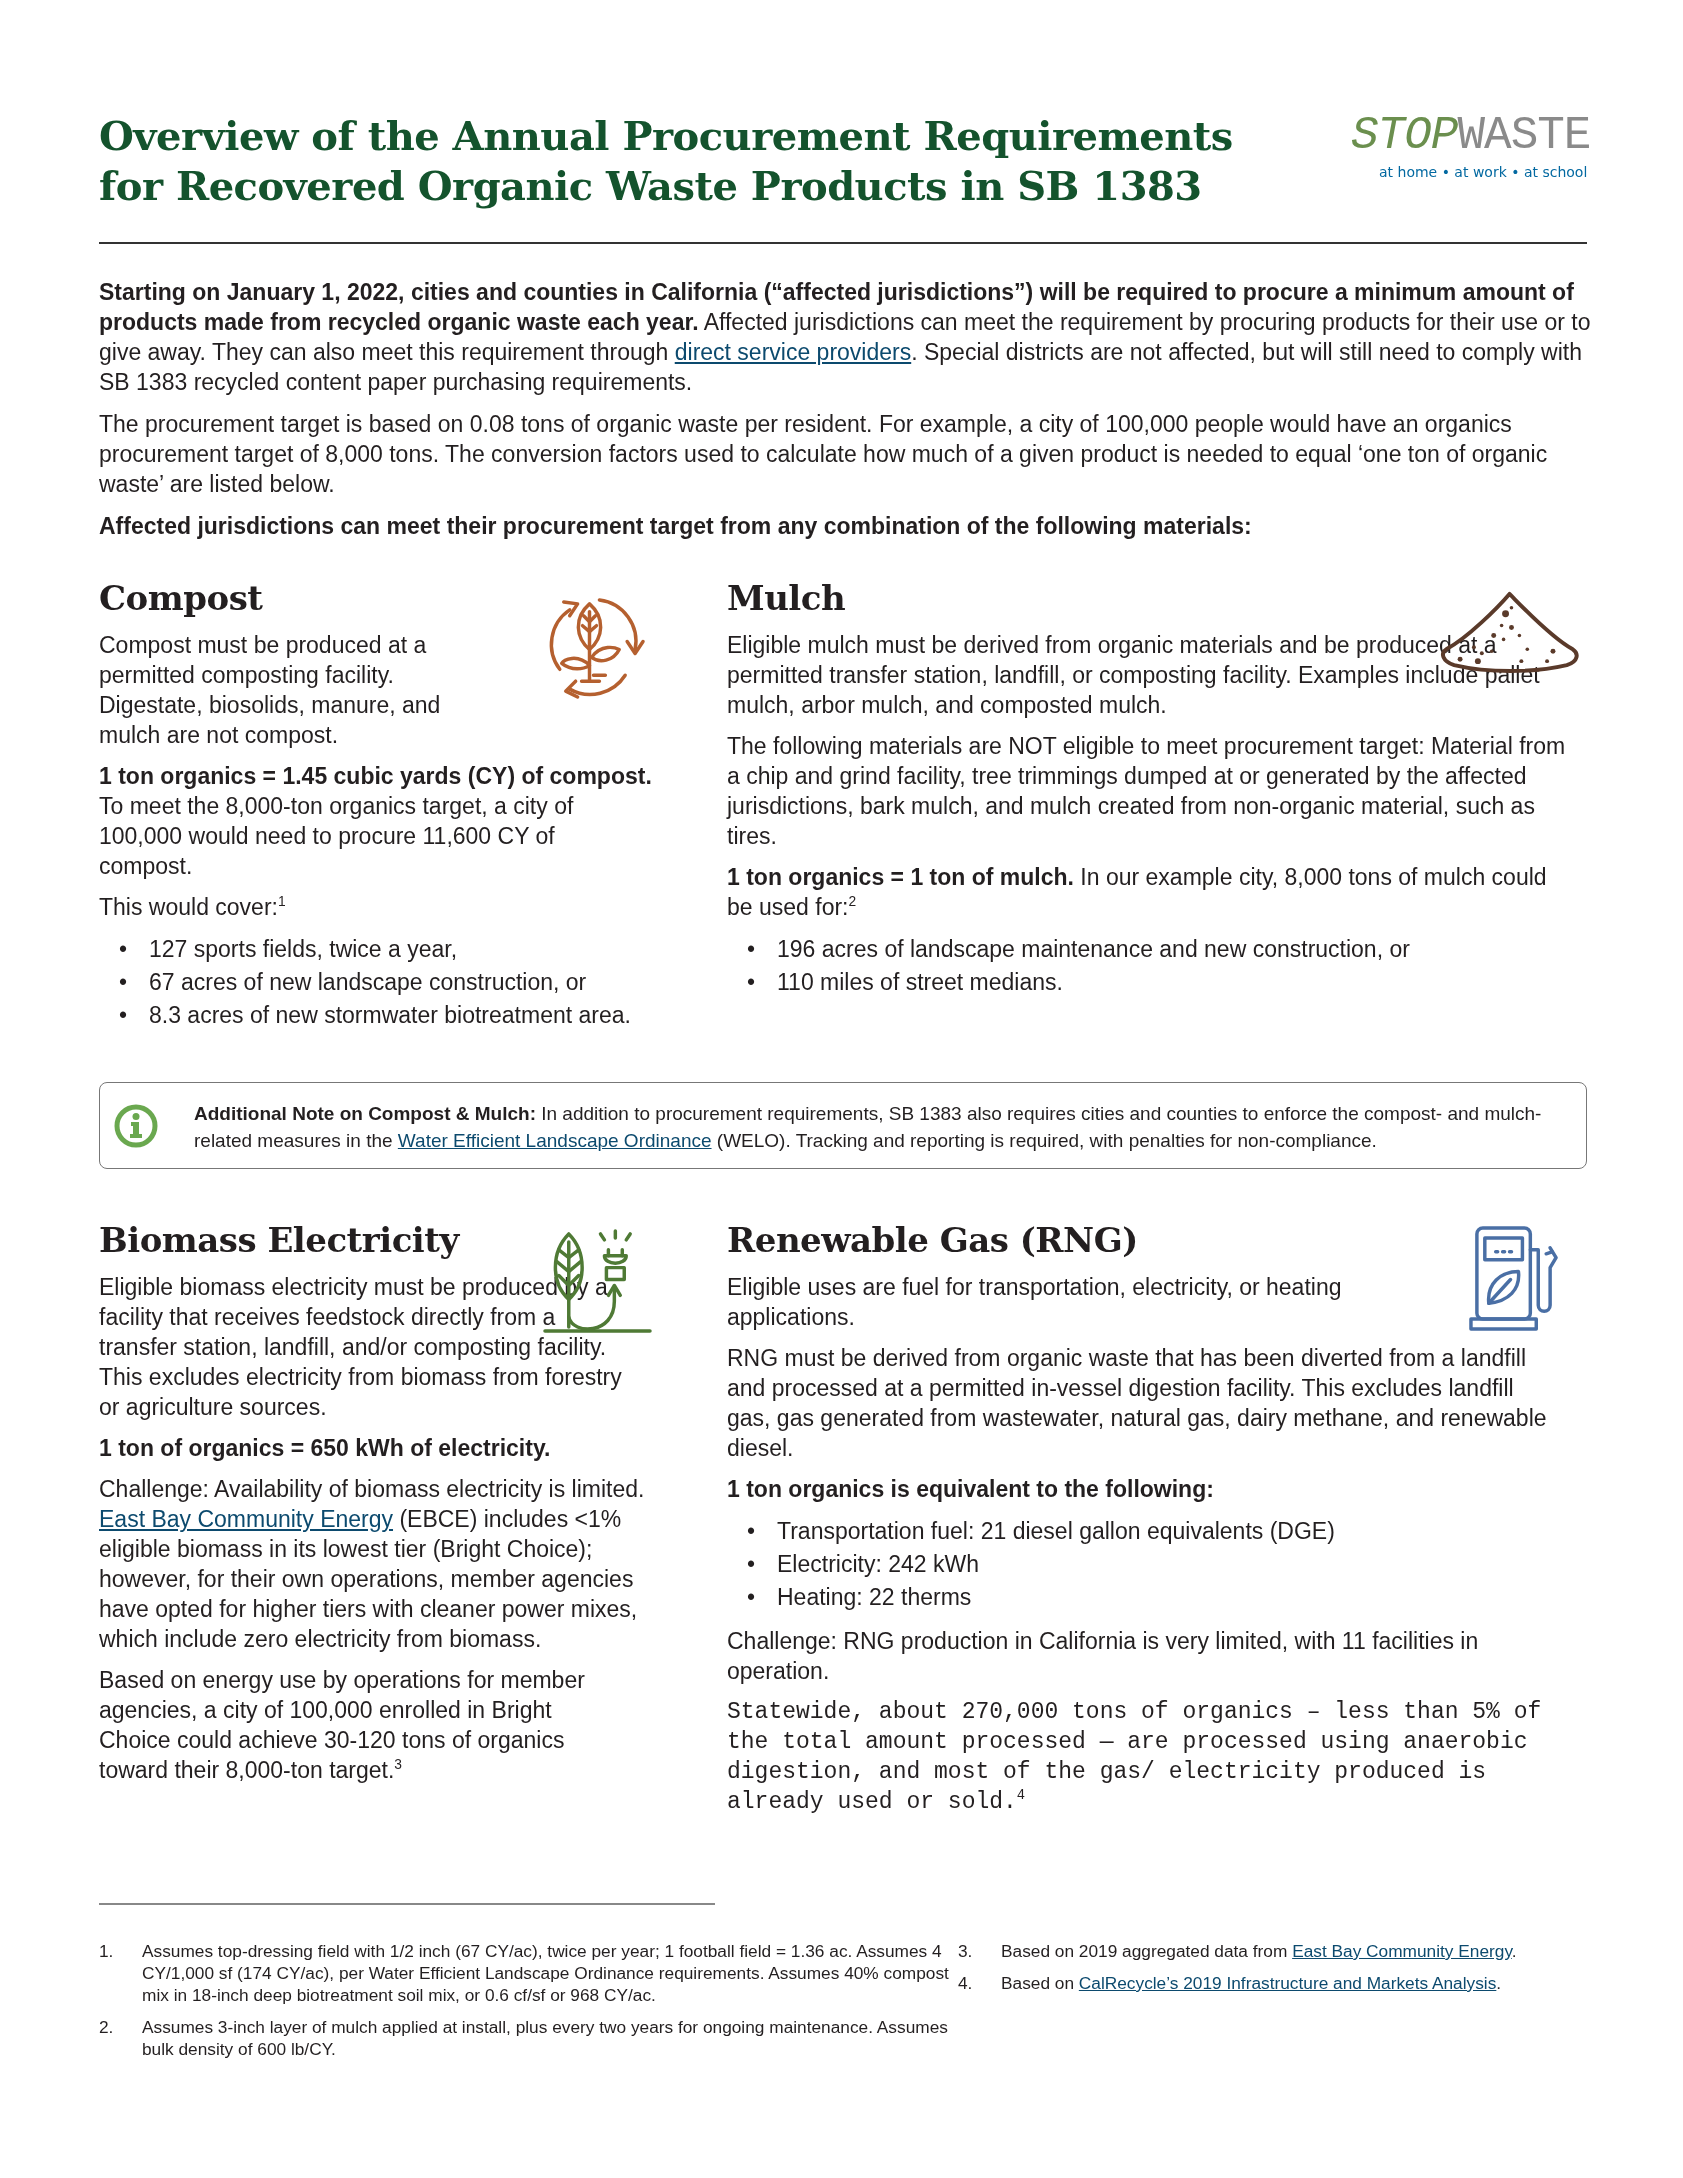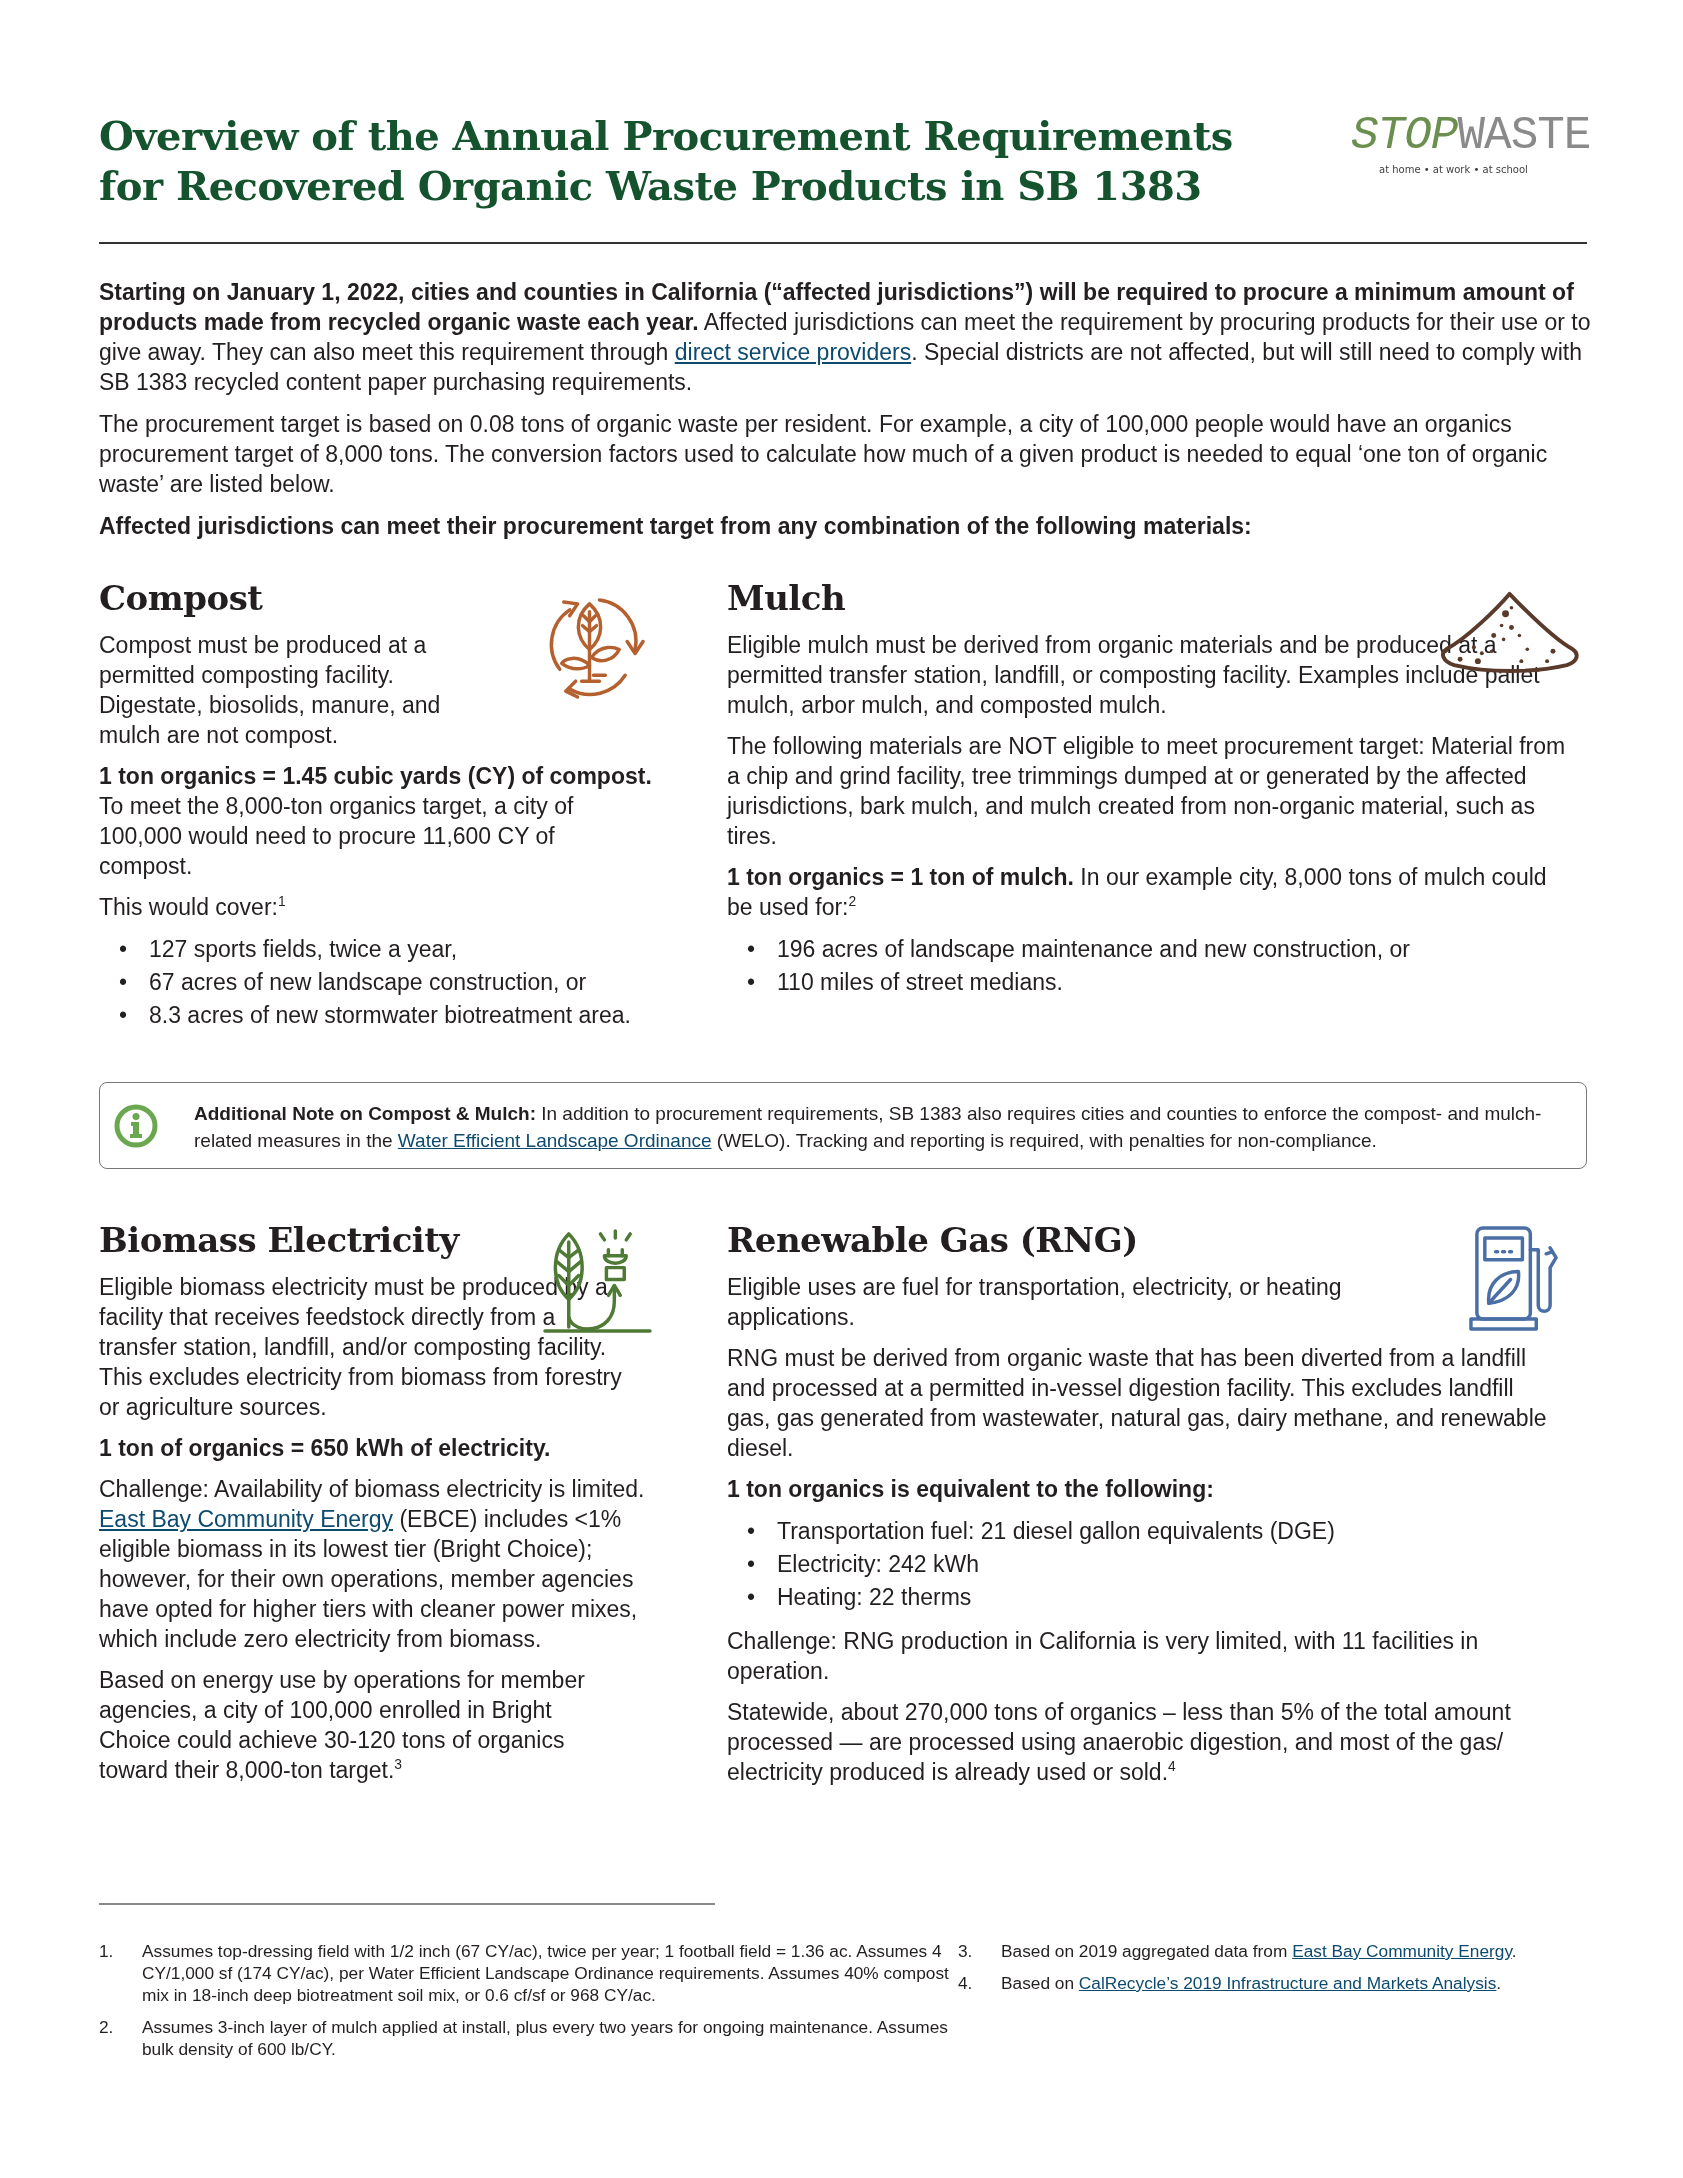--- a/index.html
+++ b/index.html
@@ -5,21 +5,21 @@
   html, body { margin: 0; padding: 0; background: #ffffff; }
   body { width: 1683px; height: 2178px; position: relative; overflow: hidden;
          font-family: "Liberation Sans", sans-serif; color: #231f20; }
   .abs { position: absolute; }
   .title { left: 99px; top: 111px; width: 1139px; font-family: "DejaVu Serif", serif; font-weight: bold;
            font-size: 40px; line-height: 50px; color: #14532d; letter-spacing: -0.5px; }
   .logo { left: 1351px; top: 111px; width: 238px; height: 99px; }
   .logo-word { font-family: Liberation Mono, monospace; font-size: 46px; line-height: 51px; letter-spacing: -1px; }
   .logo-stop { color: #6b8f4e; font-style: italic; }
   .logo-waste { color: #8a8a8a; }
-  .logo-tag { font-family: "DejaVu Sans", sans-serif; font-size: 10px; color: #404040; margin-top: 2px; margin-left: 28px; }
+  .logo-tag { font-family: "DejaVu Sans", sans-serif; font-size: 14px; color: #0369a1; margin-top: 2px; margin-left: 28px; }
   .rule { left: 99px; top: 242px; width: 1488px; height: 2px; background: #333; }
   .p { font-size: 23px; line-height: 30px; margin: 0; }
   .intro { left: 99px; top: 277px; width: 1495px; }
   .intro .p { margin-bottom: 12px; }
   b { font-weight: bold; }
   a.link { color: #0c4a6e; text-decoration: underline; }
   h2.sec { font-family: "DejaVu Serif", serif; font-weight: bold; font-size: 34px; line-height: 40px; margin: 0 0 12px 0; color: #231f20; letter-spacing: -0.5px; }
   .col { position: absolute; }
   .col .p { margin-bottom: 11px; }
   ul.bul { margin: 8px 0 0 0; padding: 0 0 0 50px; list-style: none; }
@@ -144,21 +144,21 @@
   <h2 class="sec">Renewable Gas (RNG)</h2>
   <p class="p" style="width:673px;">Eligible uses are fuel for transportation, electricity, or heating applications.</p>
   <p class="p" style="width:832px;">RNG must be derived from organic waste that has been diverted from a landfill and processed at a permitted in-vessel digestion facility. This excludes landfill gas, gas generated from wastewater, natural gas, dairy methane, and renewable diesel.</p>
   <p class="p"><b>1 ton organics is equivalent to the following:</b></p>
   <ul class="bul" style="margin-bottom:12px;">
     <li><span class="dot">•</span><span>Transportation fuel: 21 diesel gallon equivalents (DGE)</span></li>
     <li><span class="dot">•</span><span>Electricity: 242 kWh</span></li>
     <li><span class="dot">•</span><span>Heating:  22 therms</span></li>
   </ul>
   <p class="p" style="width:832px;">Challenge:  RNG production in California is very limited, with 11 facilities in operation.</p>
-  <p class="p" style="width:842px;"><span>Statewide, about 270,000 tons of organics – less than 5% of the total amount processed — are processed using anaerobic digestion, and most of the gas/ electricity produced is already used or sold.</span><sup>4</sup></p>
+  <p class="p" style="width:842px;font-family:Liberation Mono, monospace;"><span>Statewide, about 270,000 tons of organics – less than 5% of the total amount processed — are processed using anaerobic digestion, and most of the gas/ electricity produced is already used or sold.</span><sup>4</sup></p>
 </div>
 <svg class="icon" style="left:1467px; top:1224px;" width="95" height="111" viewBox="0 0 96 112" fill="none" stroke="#4a6fa5" stroke-width="3.5" stroke-linejoin="round" stroke-linecap="round">
   <rect x="10" y="4" width="54" height="92" rx="6"></rect>
   <rect x="18" y="14" width="38" height="22"></rect>
   <path d="M29 28 H31 M36 28 H38 M43 28 H45"></path>
   <path d="M22 80 C20 60 34 48 52 48 C54 66 42 78 22 80 Z"></path>
     <path d="M22 80 L44 56"></path>
   <rect x="4" y="96" width="66" height="10"></rect>
   <path d="M64 26 H72 V82 C72 90 84 90 84 82 V44 L90 34 L84 24"></path>
   <path d="M80 30 L86 28"></path>

